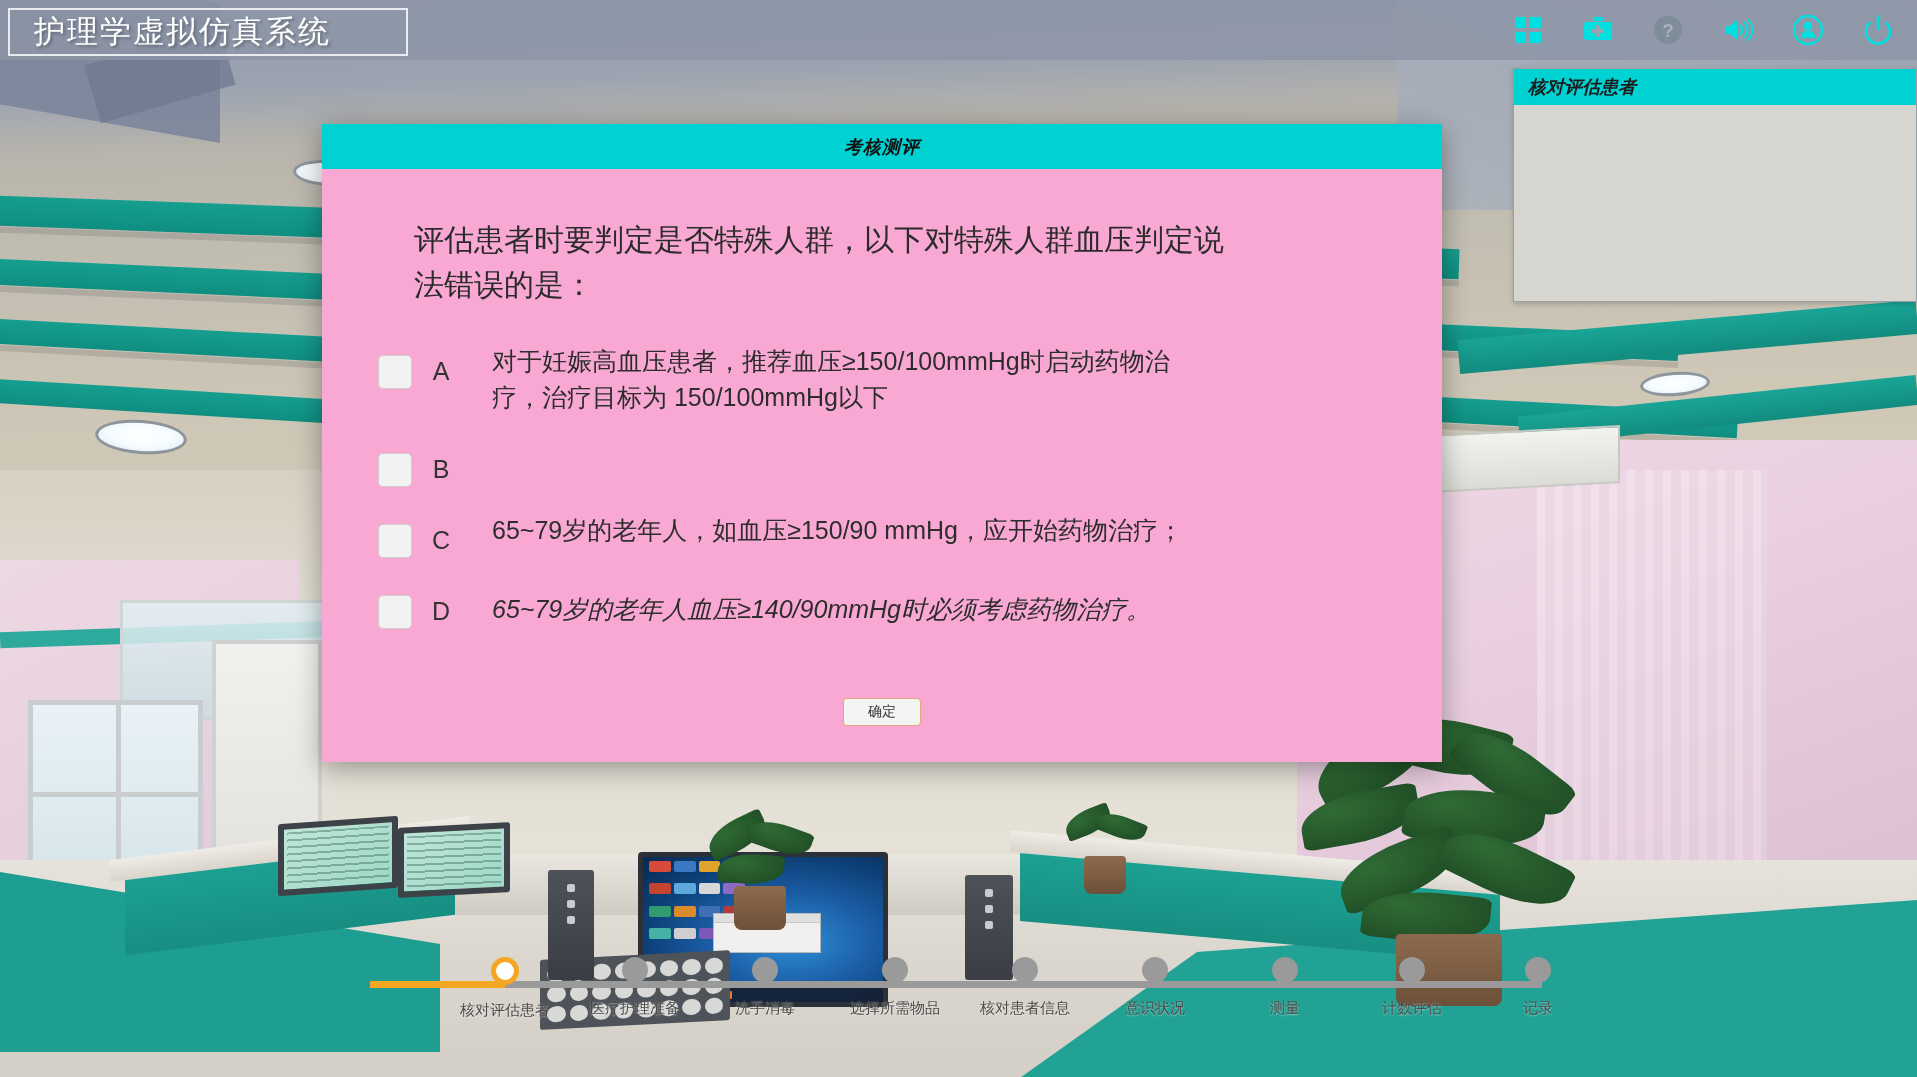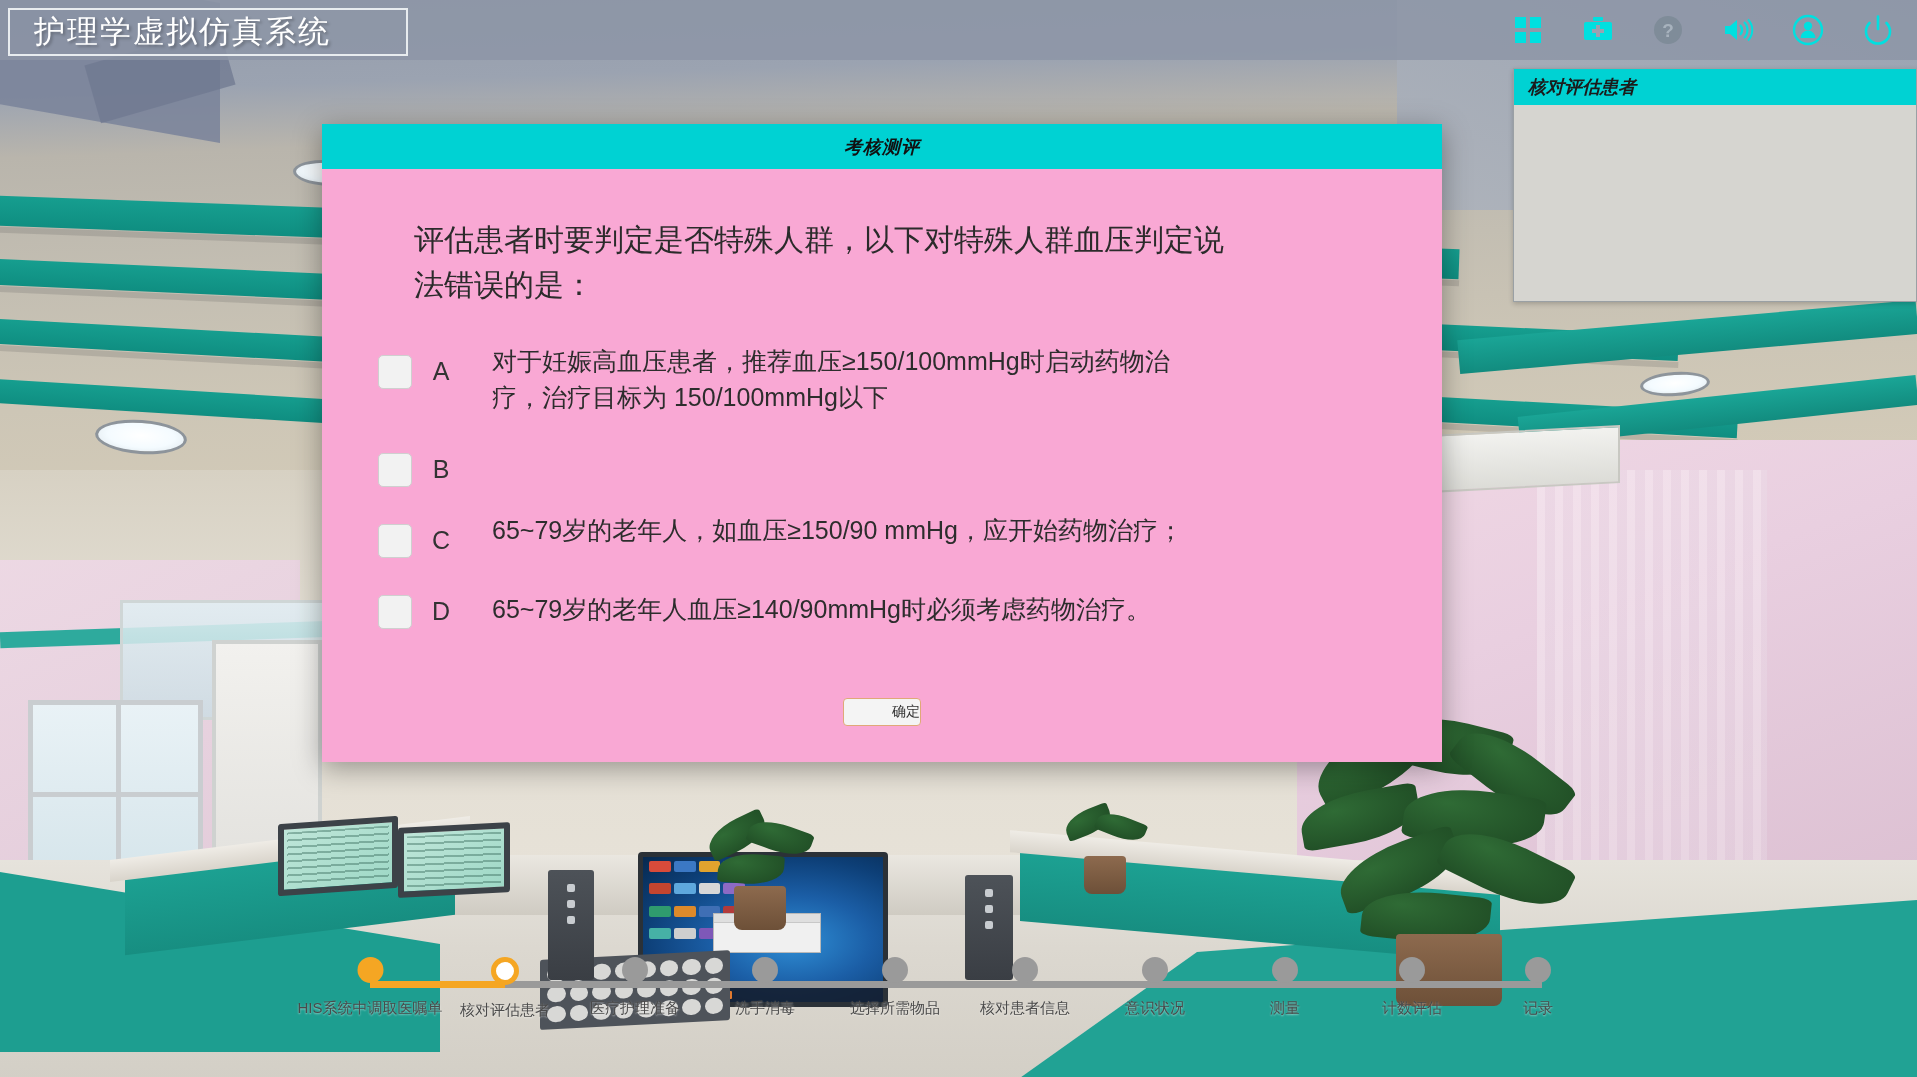--- a/index.html
+++ b/index.html
@@ -295,31 +295,30 @@
     flex: 0 0 auto; width: 34px; height: 34px; margin-top: 12px;
     background: #f2f2f2; border: 1px solid #cfcfcf; border-radius: 5px; cursor:pointer;
   }
   .option .letter {
     flex: 0 0 auto; width: 26px; margin-top: 14px;
     font-size: 25px; color: #333; text-align: center;
   }
   .option .otext {
     font-size: 25px; color: #2d2d2d; line-height: 1.45; max-width: 700px; margin-left: 22px;
   }
-  .option.compact .otext { padding-top: 8px; }
+  .option.compact .otext { padding-top: 8px; font-style: italic; }
   .modal-footer {
     position:absolute; left:0; bottom: 36px; width: 100%;
     display:flex; justify-content:center;
   }
   .confirm-btn {
     width: 78px; height: 28px; background: #f4f4f4;
     border: 1px solid #e0a878; border-radius: 4px;
     font-size: 14px; color: #333; cursor: pointer;
     font-family: "Liberation Sans", sans-serif;
-    text-align: right;
   }
 
   
   .stepper {
     position:absolute; left: 0; bottom: 0; width: 1917px; height: 120px; z-index: 30;
   }
   .step-track {
     position:absolute; left: 370px; top: 24px; width: 1172px; height: 7px;
     background: #9a9a9a;
   }
@@ -601,24 +600,20 @@
     </div>
     <div class="modal-footer">
       <button class="confirm-btn">确定</button>
     </div>
   </div>
 
   <div class="stepper">
     <div class="step-track"></div>
     <div class="step-track-done"></div>
 
-    <div class="step done" style="left:370px">
-      <div class="dot"></div>
-      <div class="step-label">HIS系统中调取医嘱单</div>
-    </div>
     <div class="step current" style="left:505px">
       <div class="dot"></div>
       <div class="step-label">核对评估患者</div>
     </div>
     <div class="step" style="left:635px">
       <div class="dot"></div>
       <div class="step-label">医疗护理准备</div>
     </div>
     <div class="step" style="left:765px">
       <div class="dot"></div>

